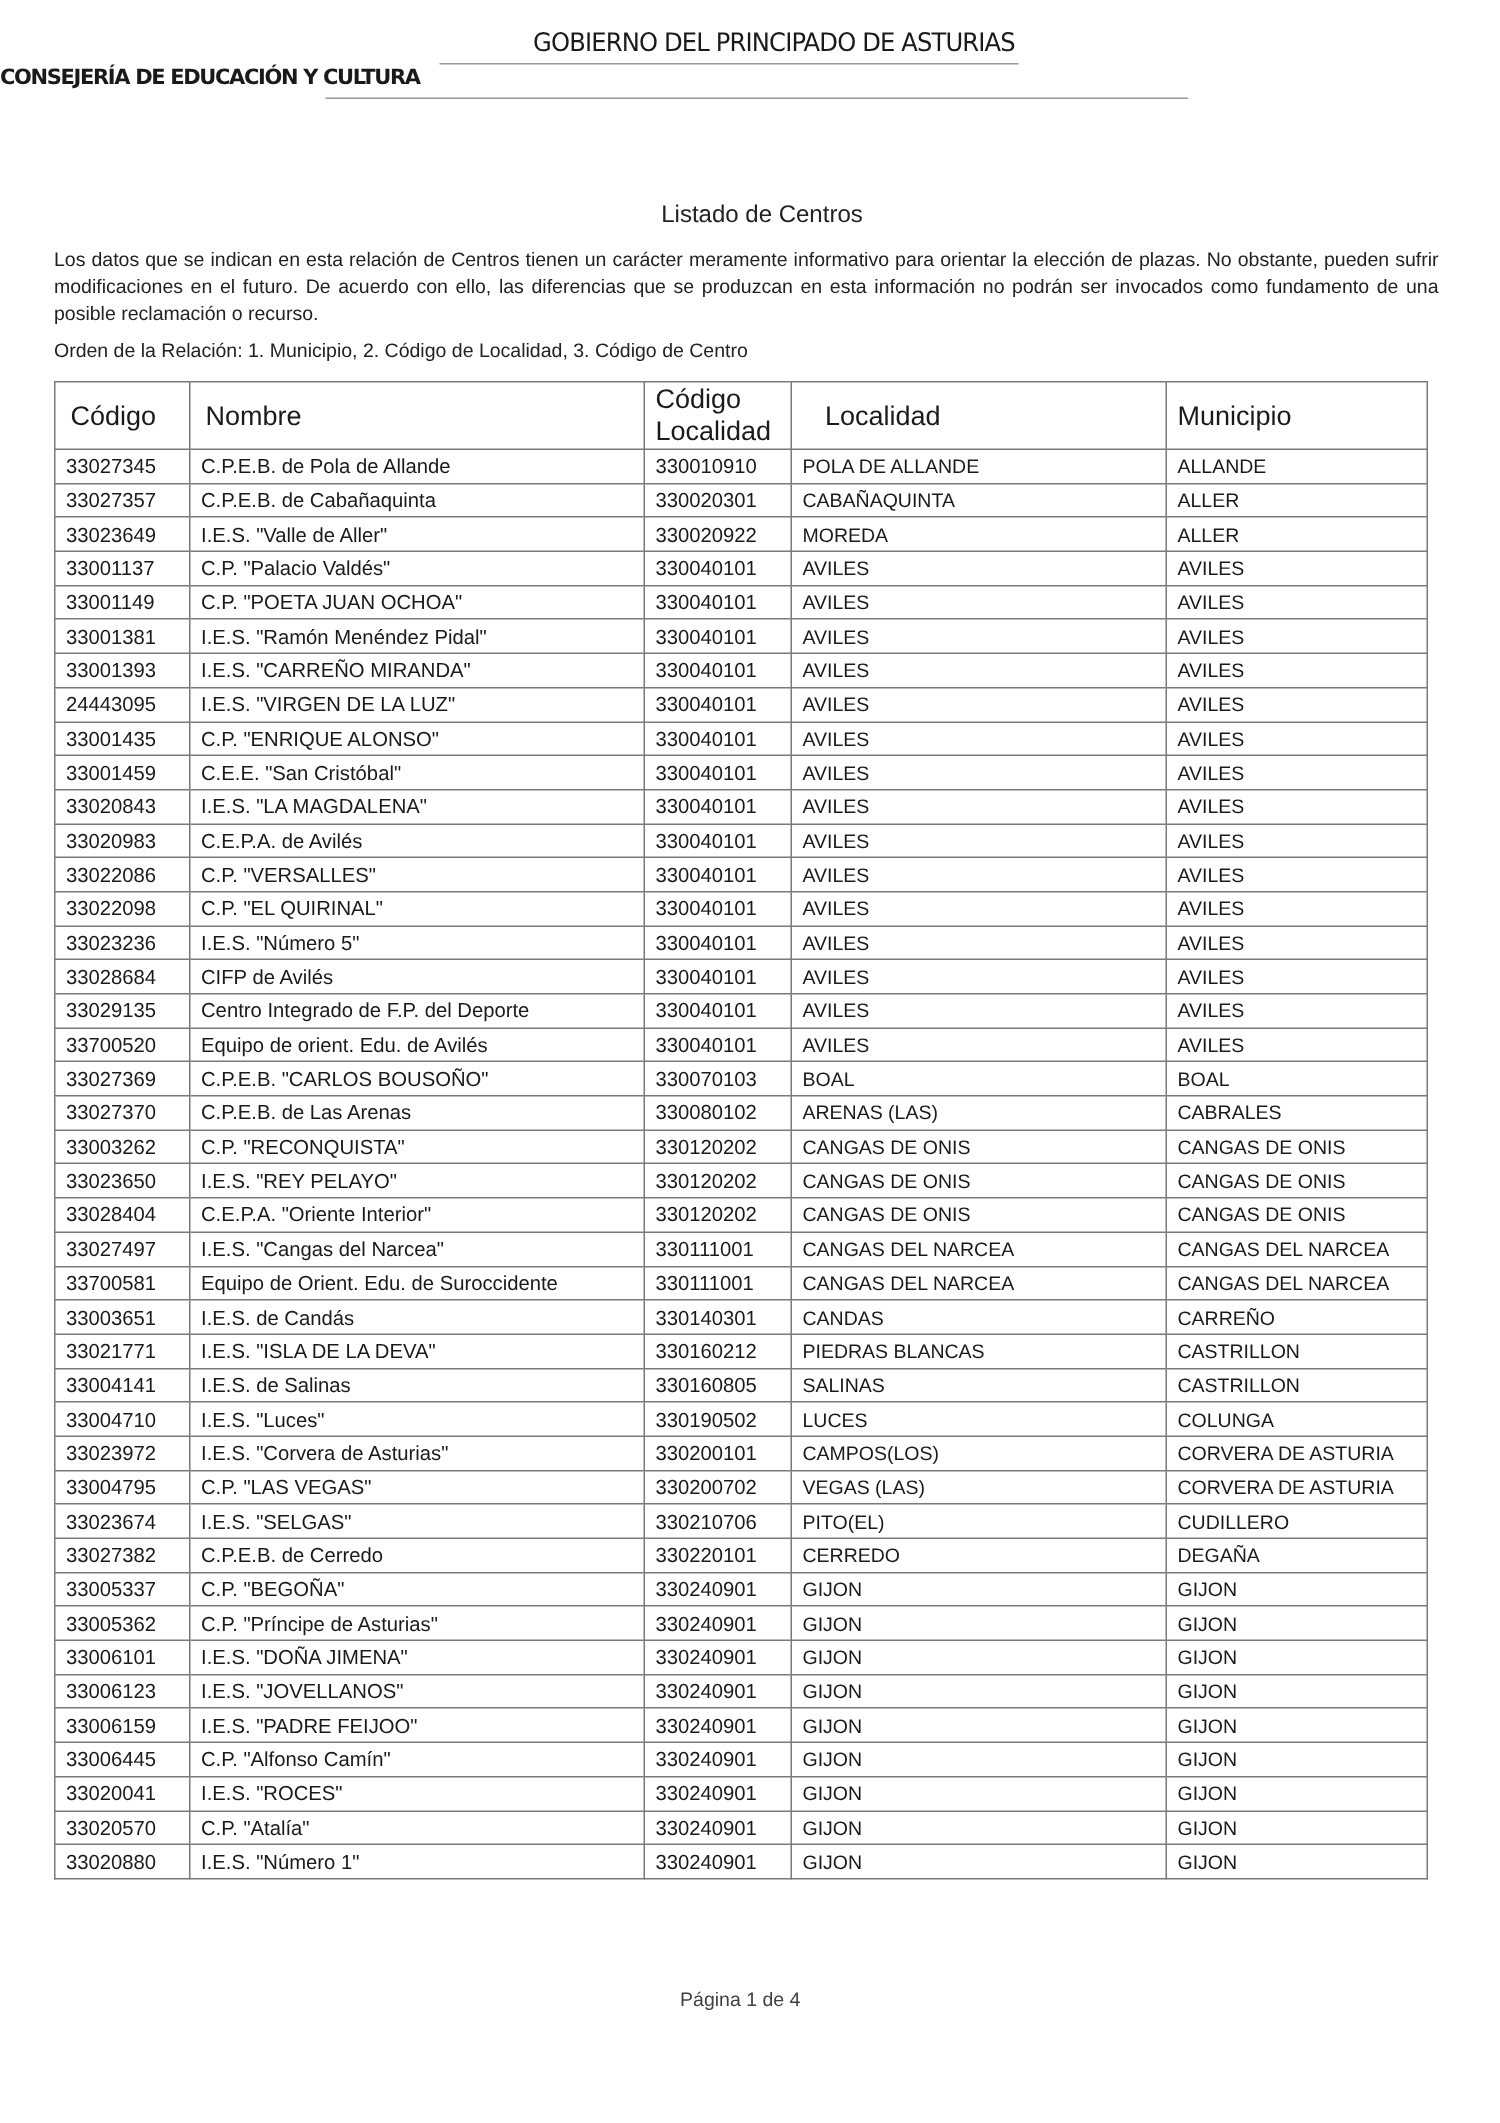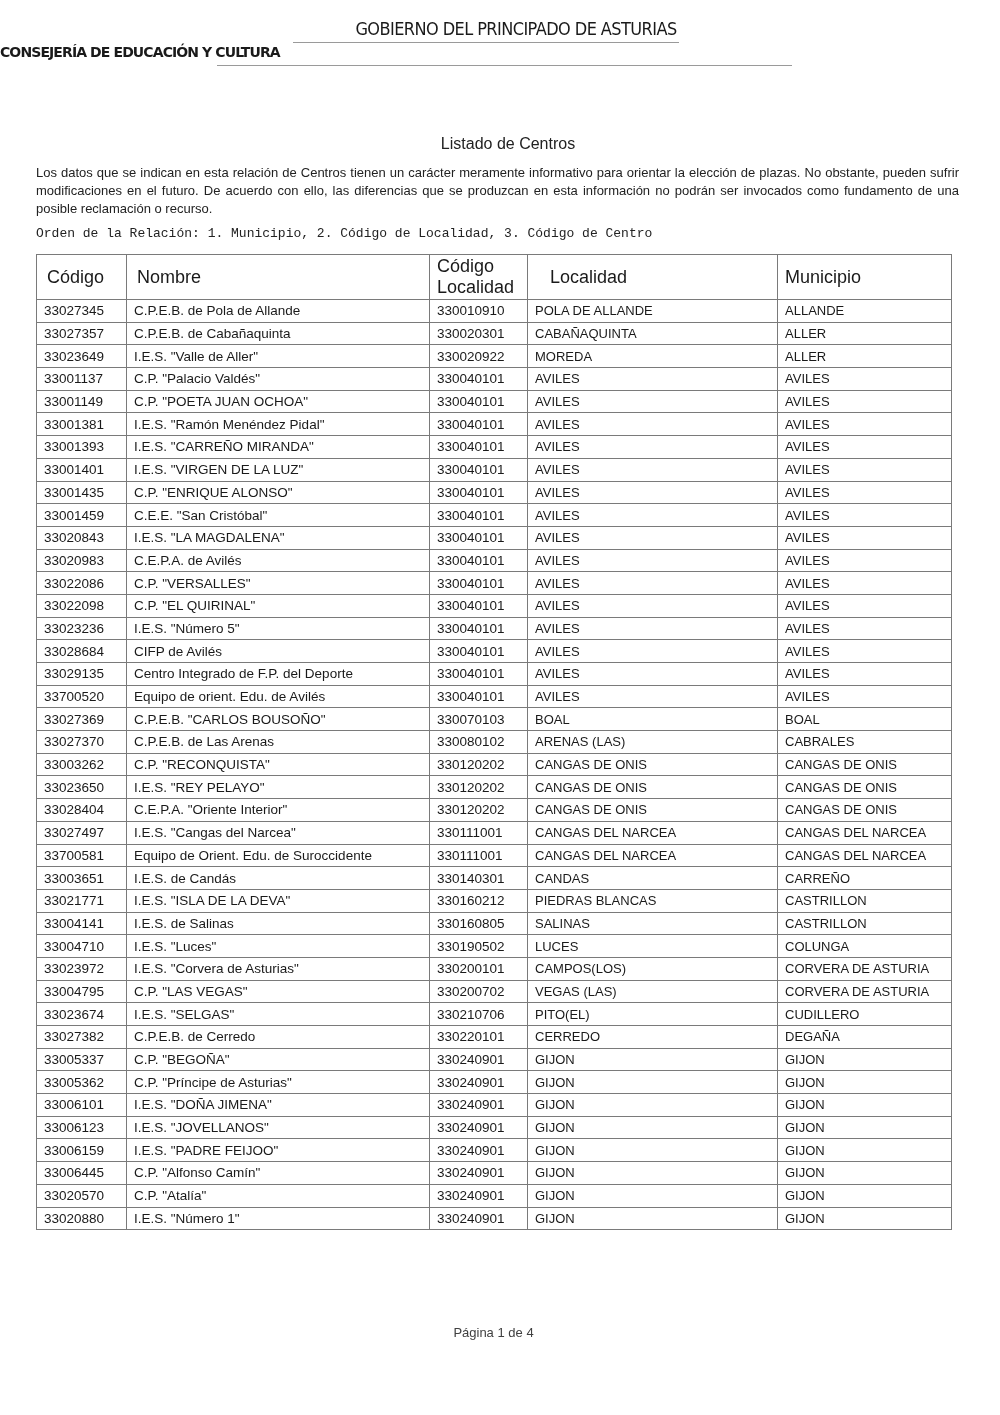--- a/index.html
+++ b/index.html
@@ -77,21 +77,20 @@
       line-height: 18px;
       text-align: justify;
       color: #222;
     }
     .order {
       position: absolute;
       left: 36px;
       top: 226px;
       font-size: 13px;
       color: #222;
-      font-family: Liberation Mono, monospace;
     }
     table.centros {
       position: absolute;
       left: 36px;
       top: 254px;
       width: 915px;
       border-collapse: collapse;
       table-layout: fixed;
       padding-left: 40px;
     }
@@ -209,21 +208,21 @@
         <td class="mun">AVILES</td>
       </tr>
       <tr>
         <td class="cod">33001393</td>
         <td class="nom">I.E.S. "CARREÑO MIRANDA"</td>
         <td class="codloc">330040101</td>
         <td class="loc">AVILES</td>
         <td class="mun">AVILES</td>
       </tr>
       <tr>
-        <td class="cod">33001401</td>
+        <td class="cod">24443095</td>
         <td class="nom">I.E.S. "VIRGEN DE LA LUZ"</td>
         <td class="codloc">330040101</td>
         <td class="loc">AVILES</td>
         <td class="mun">AVILES</td>
       </tr>
       <tr>
         <td class="cod">33001435</td>
         <td class="nom">C.P. "ENRIQUE ALONSO"</td>
         <td class="codloc">330040101</td>
         <td class="loc">AVILES</td>
@@ -428,20 +427,27 @@
       <tr>
         <td class="cod">33006159</td>
         <td class="nom">I.E.S. "PADRE FEIJOO"</td>
         <td class="codloc">330240901</td>
         <td class="loc">GIJON</td>
         <td class="mun">GIJON</td>
       </tr>
       <tr>
         <td class="cod">33006445</td>
         <td class="nom">C.P. "Alfonso Camín"</td>
+        <td class="codloc">330240901</td>
+        <td class="loc">GIJON</td>
+        <td class="mun">GIJON</td>
+      </tr>
+      <tr>
+        <td class="cod">33020041</td>
+        <td class="nom">I.E.S. "ROCES"</td>
         <td class="codloc">330240901</td>
         <td class="loc">GIJON</td>
         <td class="mun">GIJON</td>
       </tr>
       <tr>
         <td class="cod">33020570</td>
         <td class="nom">C.P. "Atalía"</td>
         <td class="codloc">330240901</td>
         <td class="loc">GIJON</td>
         <td class="mun">GIJON</td>

